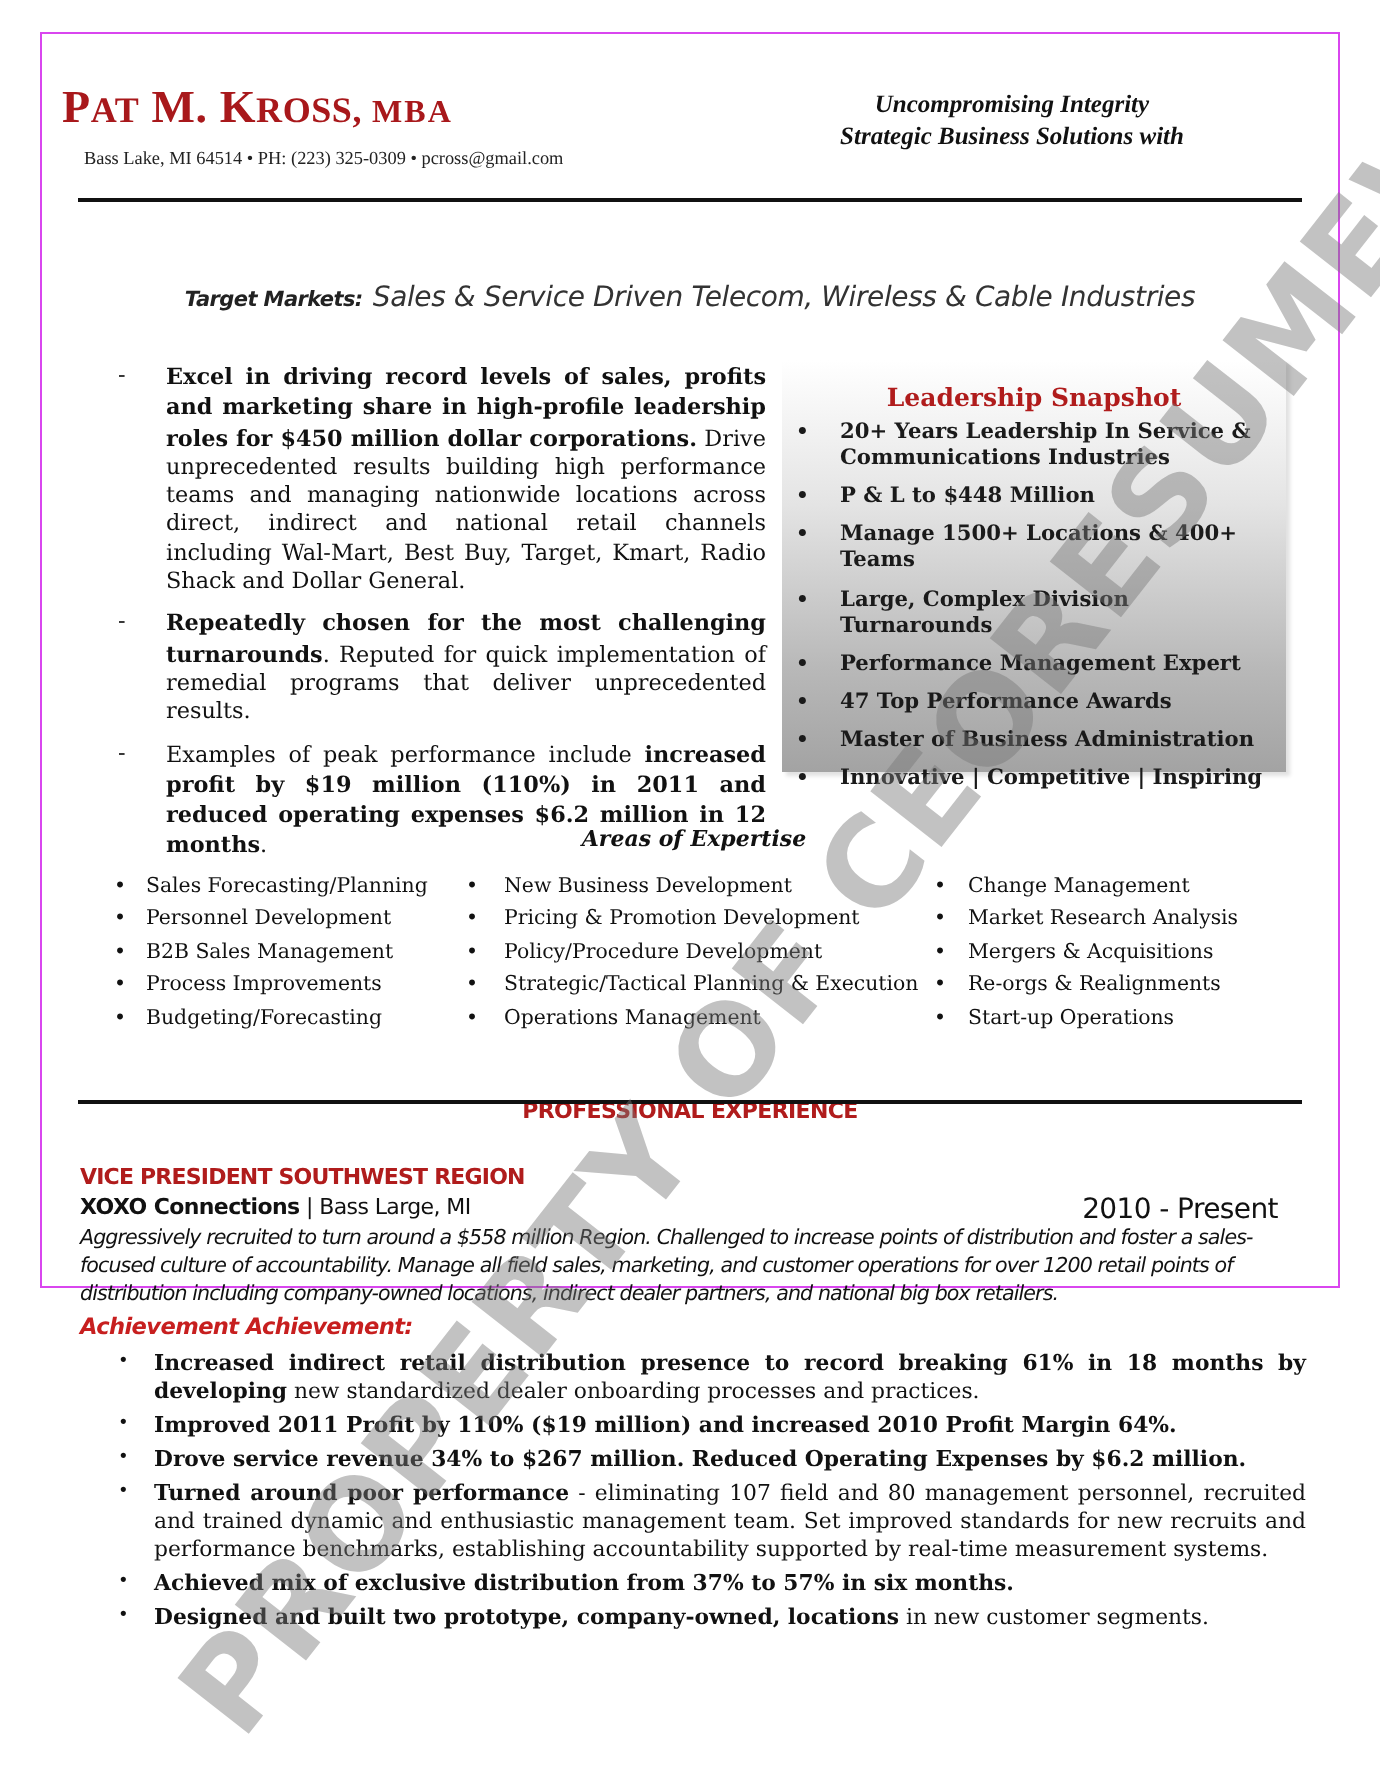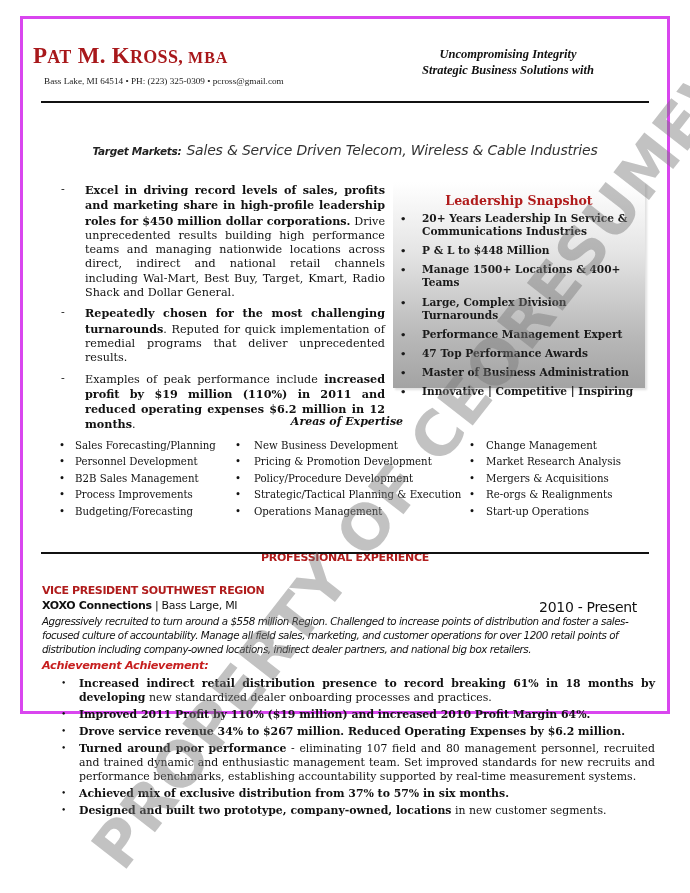--- a/index.html
+++ b/index.html
@@ -1,19 +1,19 @@
 <!DOCTYPE html>
 <html><head>
 <meta charset="utf-8">
 <style>
   html, body { margin:0; padding:0; background:#ffffff; }
   body { width:690px; height:893px; position:relative; overflow:hidden;
          font-family:"DejaVu Serif", "Liberation Serif", serif; color:#111; }
-  .page { position:absolute; left:20px; top:16px; width:650px; height:698px;
-          border:3px solid #d946ef; background:#fff; box-sizing:border-box; }
+  .page { position:absolute; left:20px; top:16px; width:650px; height:628px;
+          border:1px solid #d946ef; background:#fff; box-sizing:border-box; }
 
   
   .name { position:absolute; left:10px; top:24px; font-family:"Liberation Serif", serif;
           font-weight:bold; color:#a8181b; font-size:23px; letter-spacing:0.3px; white-space:nowrap; }
   .name .sc { font-size:18px; }
   .name .mba { font-size:16px; letter-spacing:1px; }
   .contact { position:absolute; left:21px; top:57px; font-size:9.2px; font-family:"Liberation Serif", serif; color:#222; white-space:nowrap; }
   .tagline { position:absolute; left:380px; top:27px; width:210px; text-align:center;
              font-family:"Liberation Serif", serif; font-style:italic; font-weight:bold; font-size:12.5px; line-height:16px; color:#111; }
   .rule-top { position:absolute; left:18px; right:18px; top:82px; height:2px; background:#111; }

